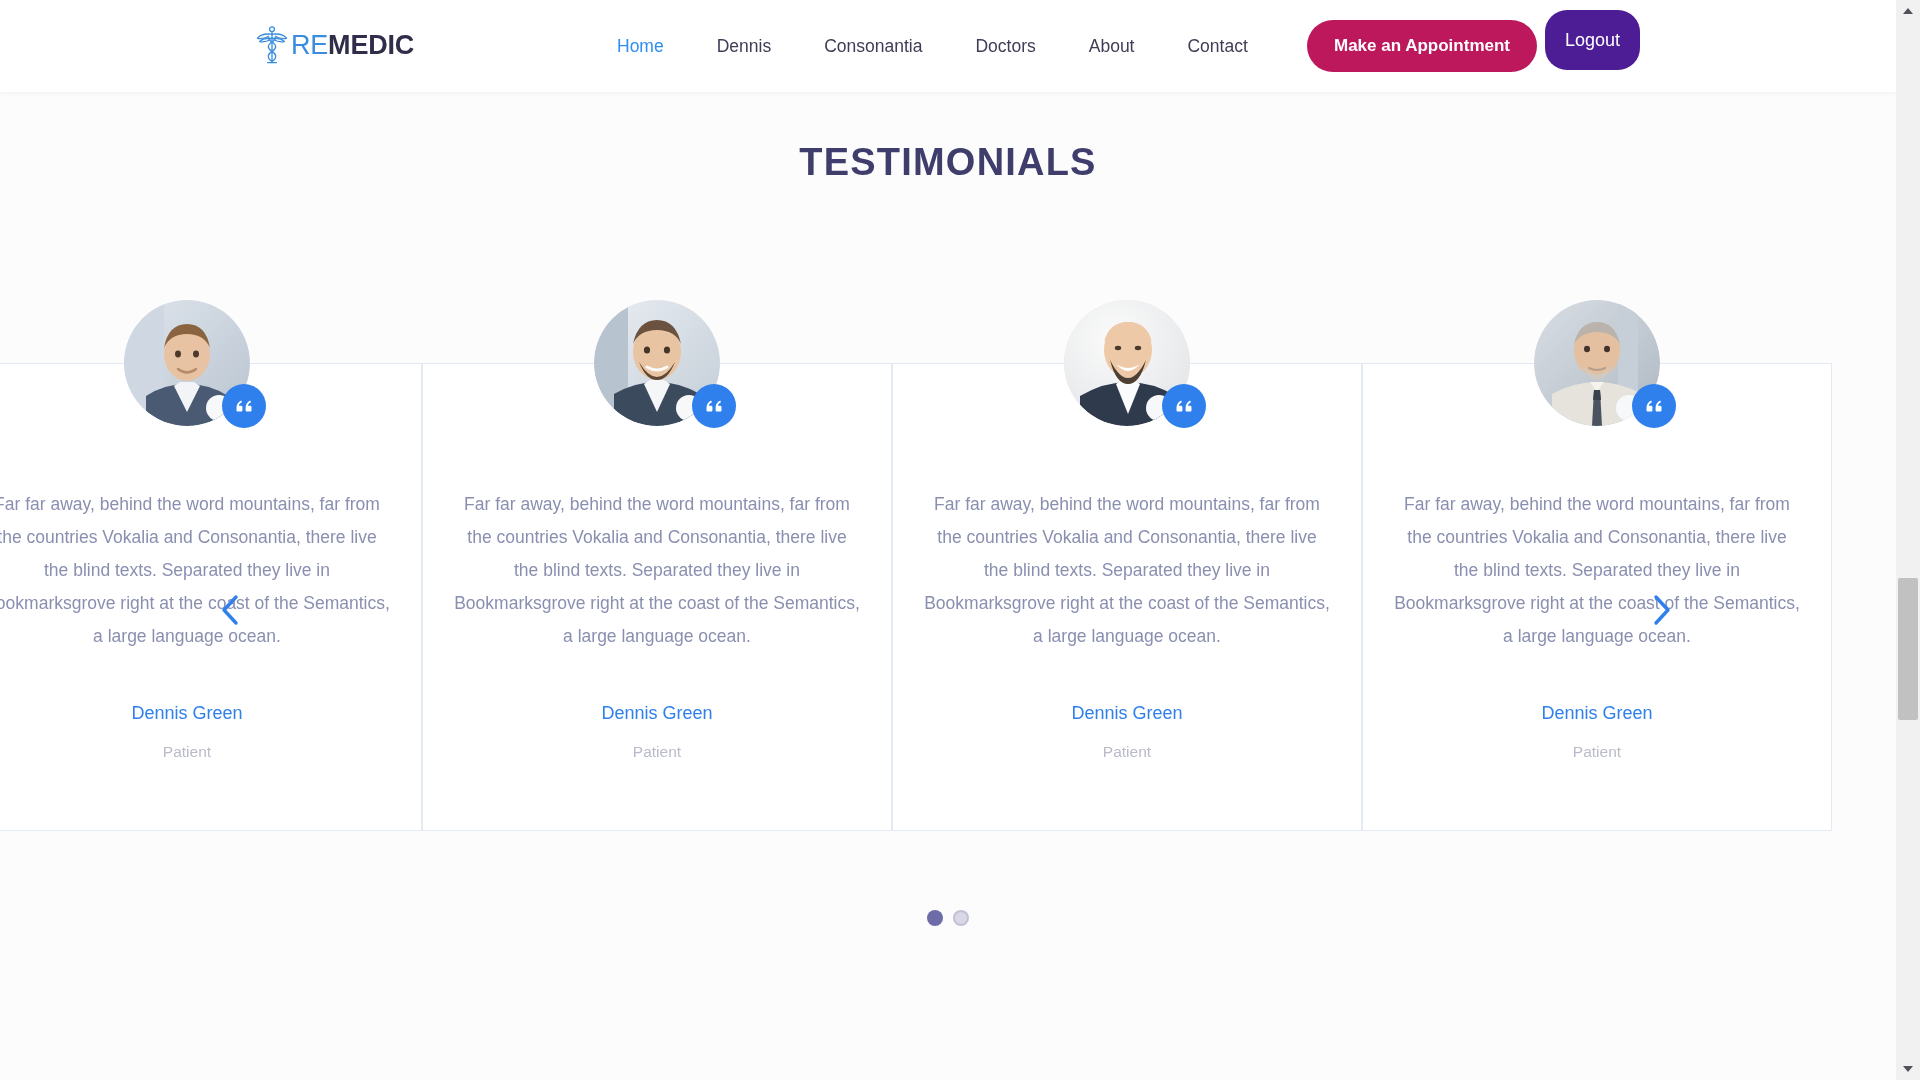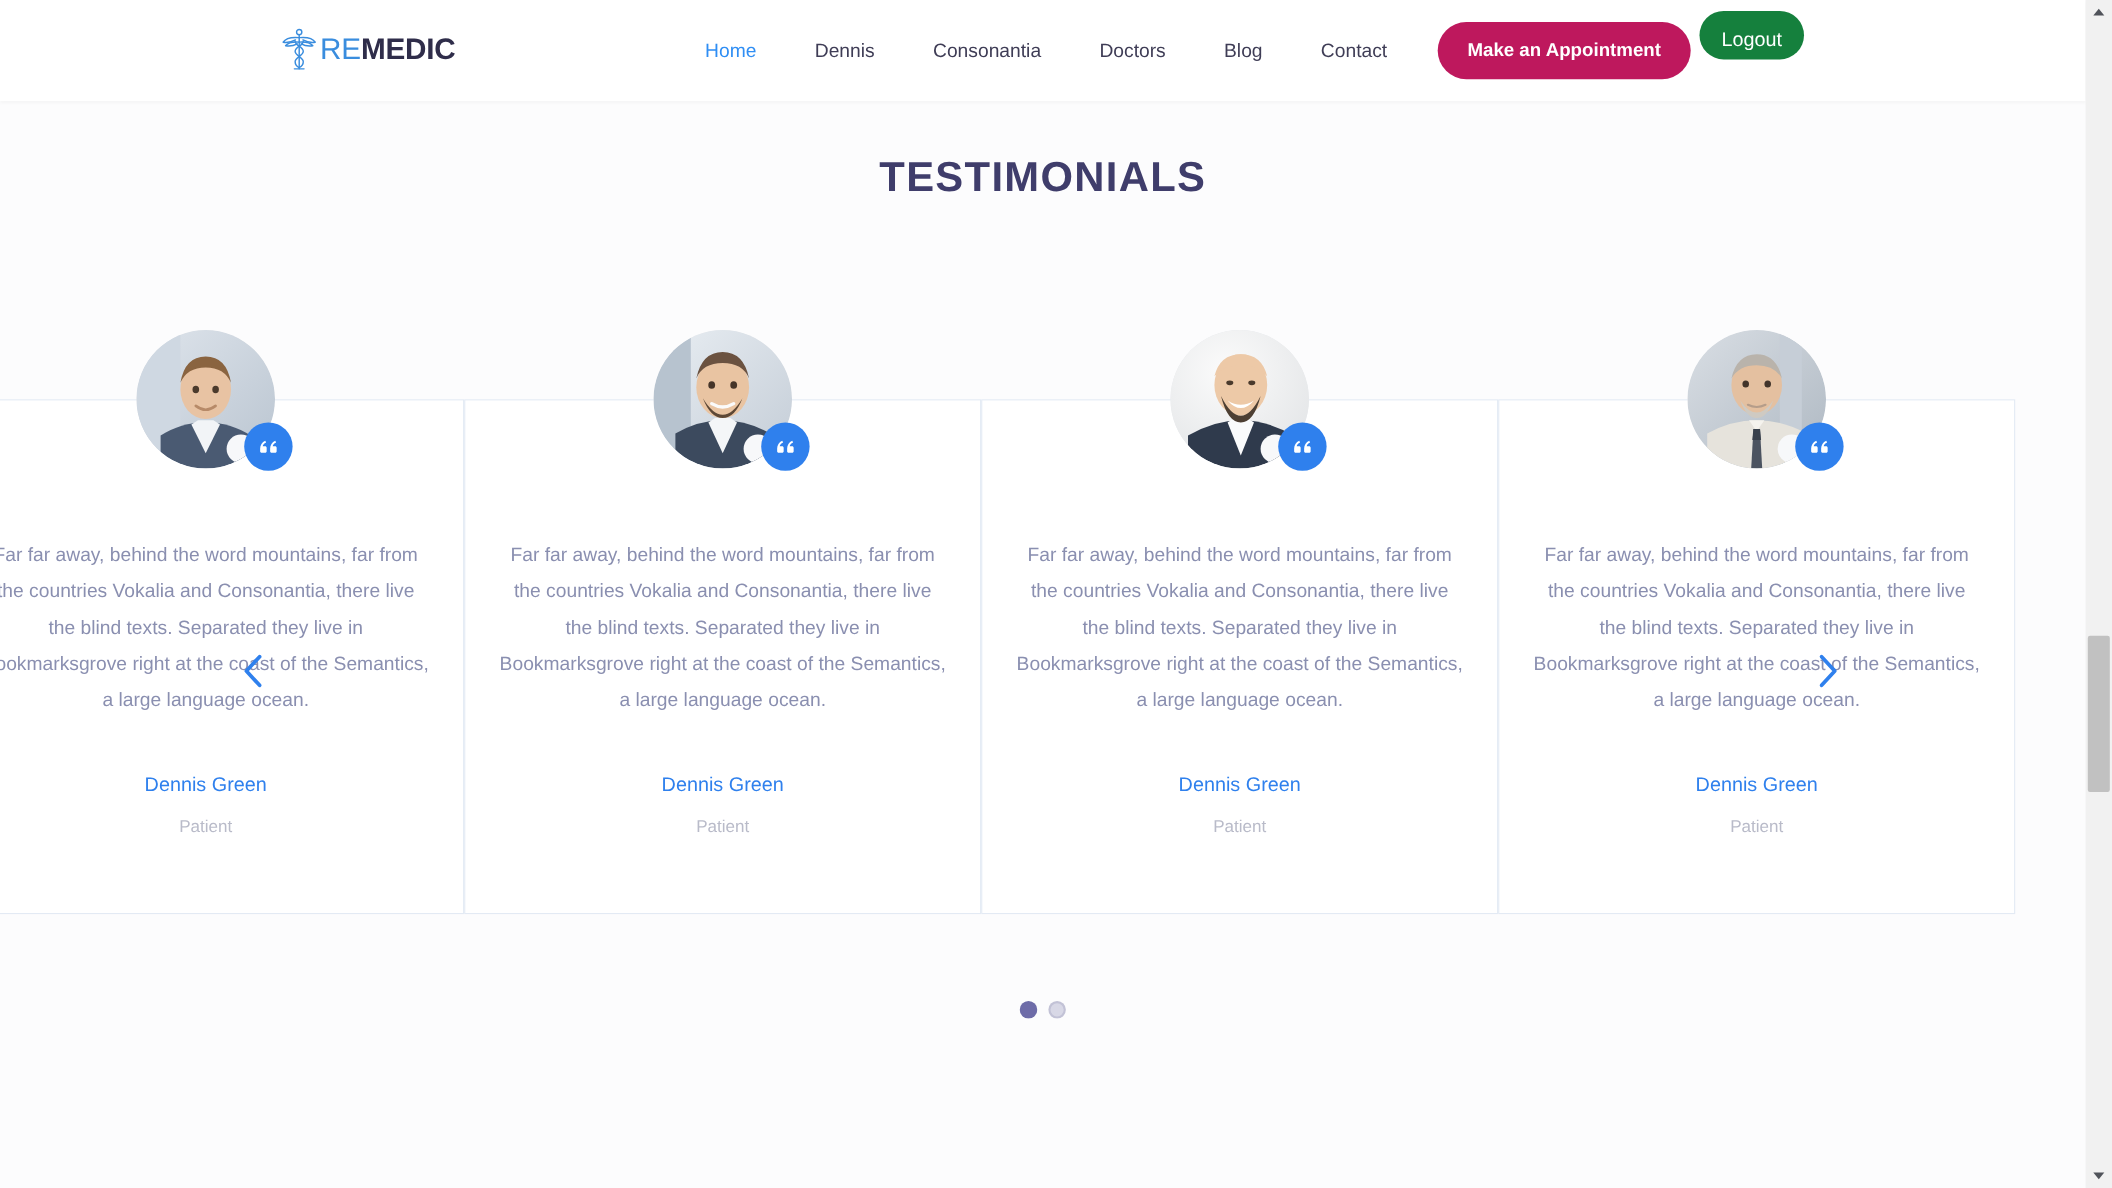--- a/index.html
+++ b/index.html
@@ -48,40 +48,40 @@
     display:flex; align-items:center;
   }
   .nav-item {
     font-size:17.5px;
     color:#3f3d56;
     margin-right:53px;
     cursor:pointer;
     white-space:nowrap;
   }
   .nav-item:last-child { margin-right:16px; }
-  .nav-item.active { color:#2f8ef4;margin-left:24px; }
+  .nav-item.active { color:#2f8ef4; }
 
   #btn-appointment {
     position:absolute; left:1307px; top:20px;
     height:52px;
     padding:0 27px;
     border:none; border-radius:26px;
     background:#be185d;
     color:#ffffff;
     font-family:"Liberation Sans", sans-serif;
     font-size:17px; font-weight:700;
     cursor:pointer;
     white-space:nowrap;
   }
   #btn-logout {
     position:absolute; left:1545px; top:10px;
-    height:44px;
+    height:60px;
     padding:16px 20px;
     border:none; border-radius:22px;
-    background:#15803d;
+    background:#4c1d95;
     color:#ffffff;
     font-family:"Liberation Sans", sans-serif;
     font-size:18px; font-weight:400;
     cursor:pointer;
     white-space:nowrap;
   }
 
   
   #section-title {
     position:absolute; top:141px; left:0;
@@ -256,21 +256,21 @@
         <span id="logo-text">
           <span class="logo-re">RE</span><span class="logo-medic">MEDIC</span>
         </span>
       </div>
 
       <nav id="nav">
         <span class="nav-item active">Home</span>
         <span class="nav-item">Dennis</span>
         <span class="nav-item">Consonantia</span>
         <span class="nav-item">Doctors</span>
-        <span class="nav-item">Blog</span>
+        <span class="nav-item">About</span>
         <span class="nav-item">Contact</span>
       </nav>
 
       <button id="btn-appointment">Make an Appointment</button>
       <button id="btn-logout">Logout</button>
     </div>
   </div>
 
   <h1 id="section-title">TESTIMONIALS</h1>
 

